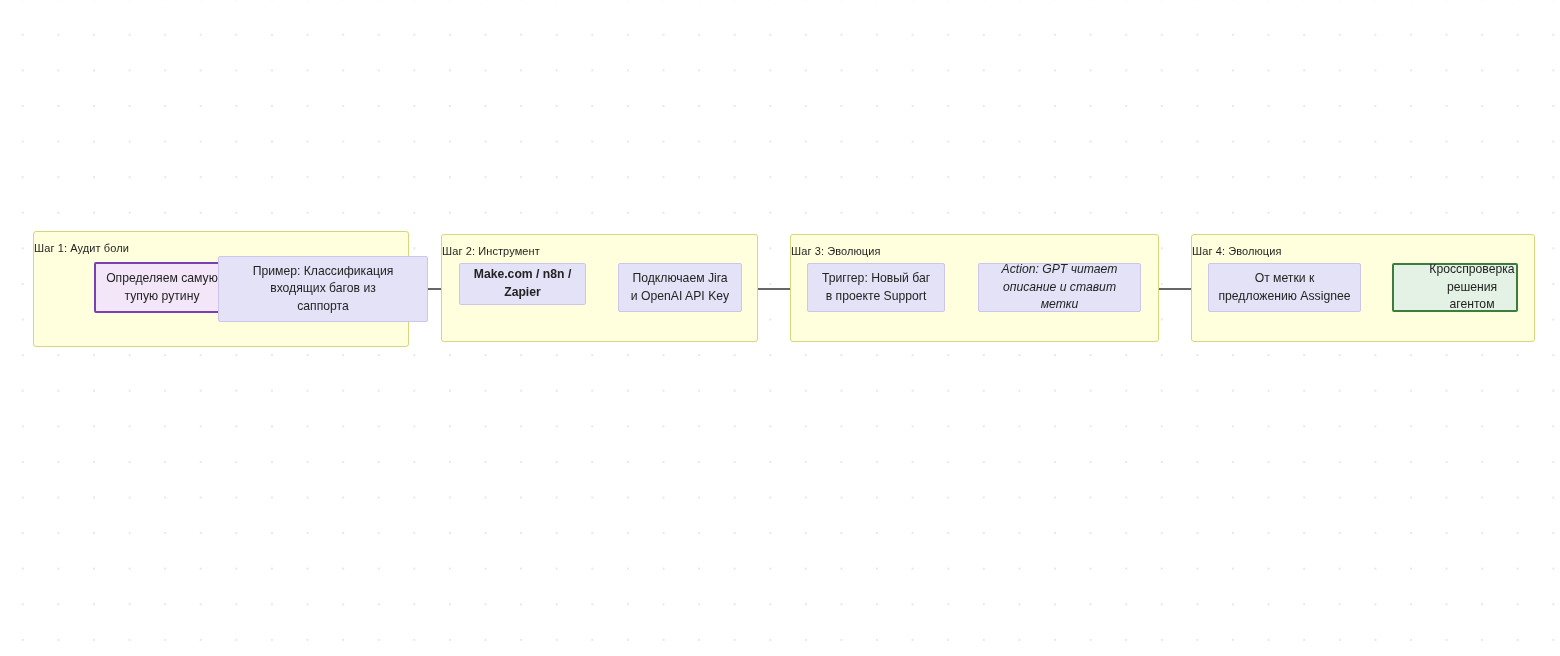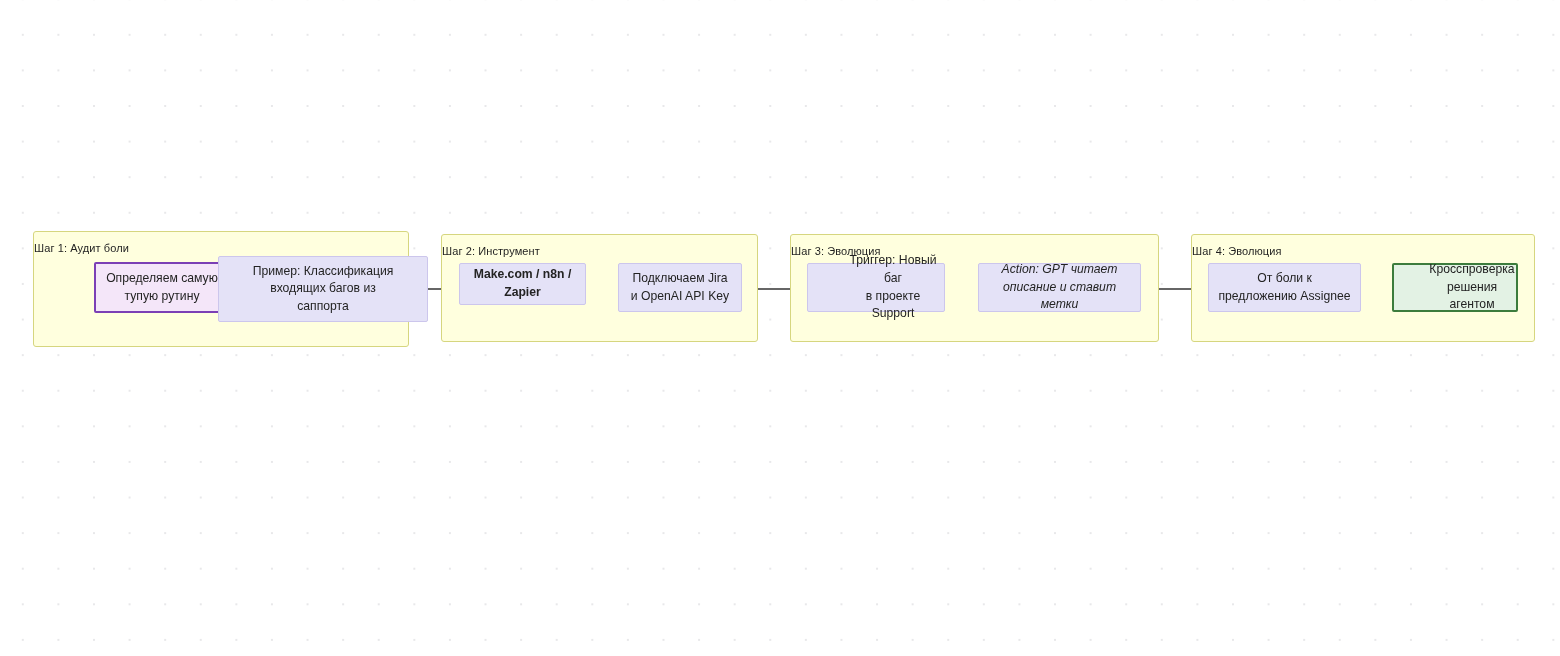--- a/index.html
+++ b/index.html
@@ -147,38 +147,38 @@
       </div>
       <div class="node node-default" style="left: 618px; top: 263px; width: 124px; height: 49px;">
         <div>
           <span>Подключаем Jira</span>
           <span>и OpenAI API Key</span>
         </div>
       </div>
       <div class="group" style="left: 790px; top: 234px; width: 369px; height: 108px;">
         <div class="group-title">Шаг 3: Эволюция</div>
       </div>
-      <div class="node node-default" style="left: 807px; top: 263px; width: 138px; height: 49px; padding-left: 40px;">
+      <div class="node node-default" style="left: 807px; top: 263px; width: 138px; height: 49px;">
         <div>
           <span>Триггер: Новый баг</span>
           <span>в проекте Support</span>
         </div>
       </div>
       <div class="node node-default" style="left: 978px; top: 263px; width: 163px; height: 49px; font-style: italic;">
         <div>
           <span>Action: GPT читает</span>
           <span>описание и ставит метки</span>
         </div>
       </div>
       <div class="group" style="left: 1191px; top: 234px; width: 344px; height: 108px;">
         <div class="group-title">Шаг 4: Эволюция</div>
       </div>
       <div class="node node-default" style="left: 1208px; top: 263px; width: 153px; height: 49px;">
         <div>
-          <span>От боли к</span>
+          <span>От метки к</span>
           <span>предложению Assignee</span>
         </div>
       </div>
       <div class="node node-success" style="left: 1392px; top: 263px; width: 126px; height: 49px; padding-left: 40px;">
         <div>
           <span>Кросспроверка</span>
           <span>решения агентом</span>
         </div>
       </div>
     </div>

